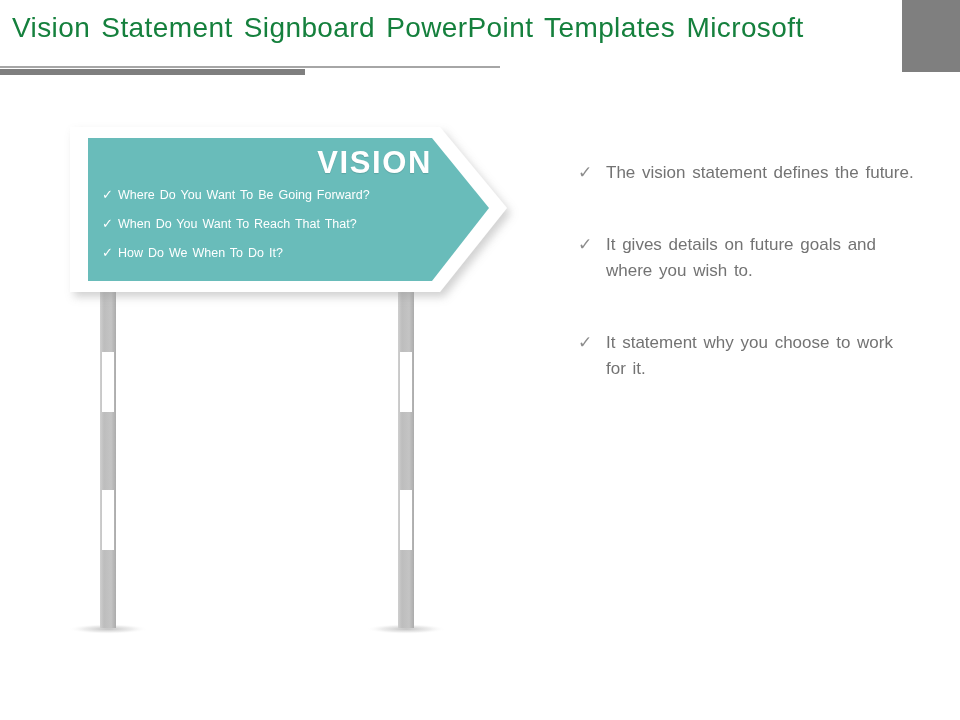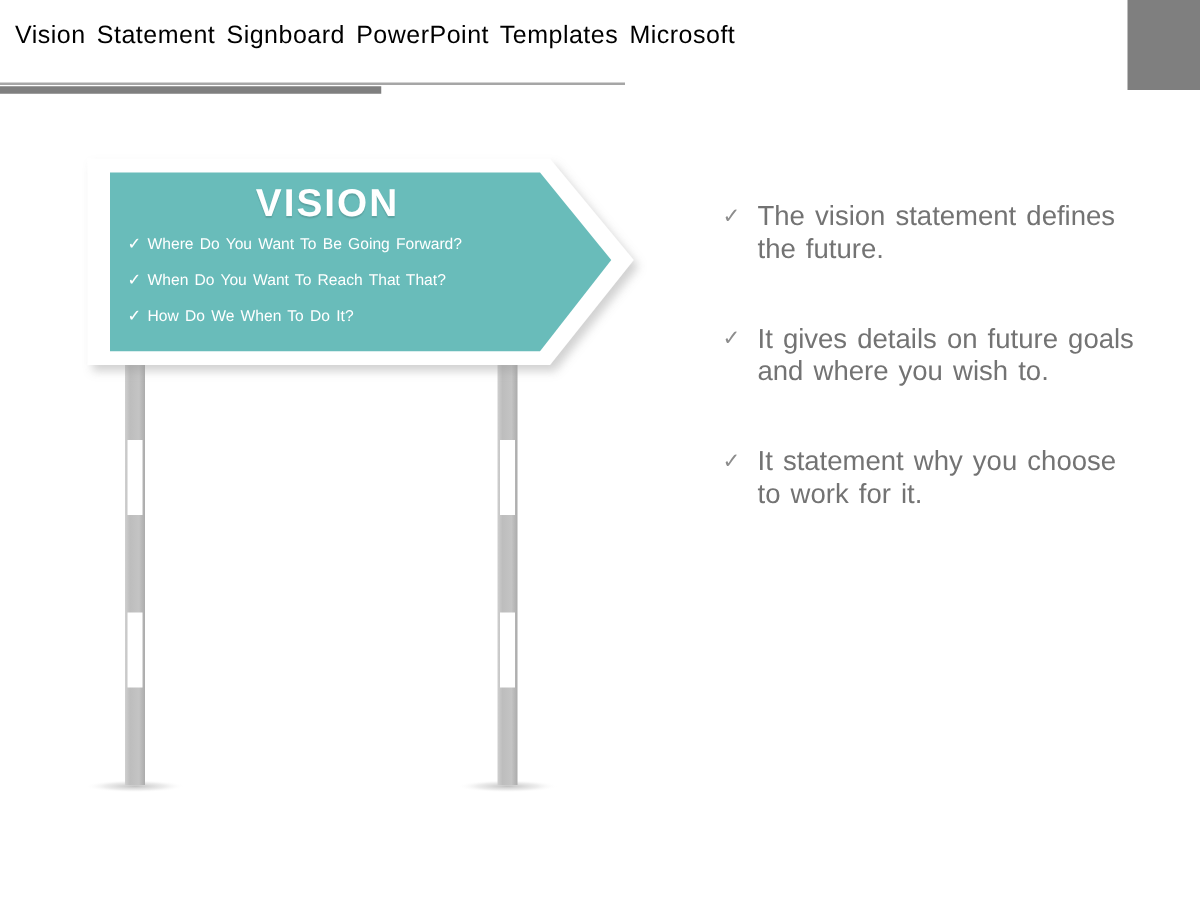--- a/index.html
+++ b/index.html
@@ -16,23 +16,23 @@
     font-family: "Liberation Sans", sans-serif;
     -webkit-font-smoothing: antialiased;
   }
 
   
   #slide-title {
     position: absolute;
     left: 12px;
     top: 11px;
     width: 880px;
-    font-size: 20px;
+    font-size: 28px;
     line-height: 34px;
-    color: #000000;
+    color: #15803d;
     font-weight: 400;
     letter-spacing: 0.4px;
     word-spacing: 3px;
     white-space: nowrap;
   }
   #title-rule-thin {
     position: absolute;
     left: 0px;
     top: 66px;
     width: 500px;
@@ -71,21 +71,21 @@
   }
 
   #sign-content {
     position: absolute;
     left: 92px;
     top: 140px;
     width: 340px;
     height: 150px;
   }
   #vision-heading {
-    text-align: center;
+    text-align: right;
     color: #ffffff;
     font-size: 31px;
     font-weight: bold;
     letter-spacing: 1.6px;
     line-height: 36px;
     margin: 5px 0 6px 0;
     text-shadow: 0 1px 1px rgba(0,0,0,0.13);
   }
   .sign-bullets {
     list-style: none;
@@ -127,21 +127,21 @@
   .point-item .tick {
     flex: 0 0 auto;
     width: 28px;
     color: #8d8d8d;
     font-size: 17px;
     line-height: 26px;
   }
   .point-item .txt {
     flex: 1 1 auto;
     color: #737373;
-    font-size: 22px;
+    font-size: 17px;
     line-height: 26px;
     word-spacing: 2px;
   }
 </style>
 </head>
 <body>
 
 <div id="slide-title">Vision Statement Signboard PowerPoint Templates Microsoft</div>
 
 <div id="title-rule-thin"></div>

